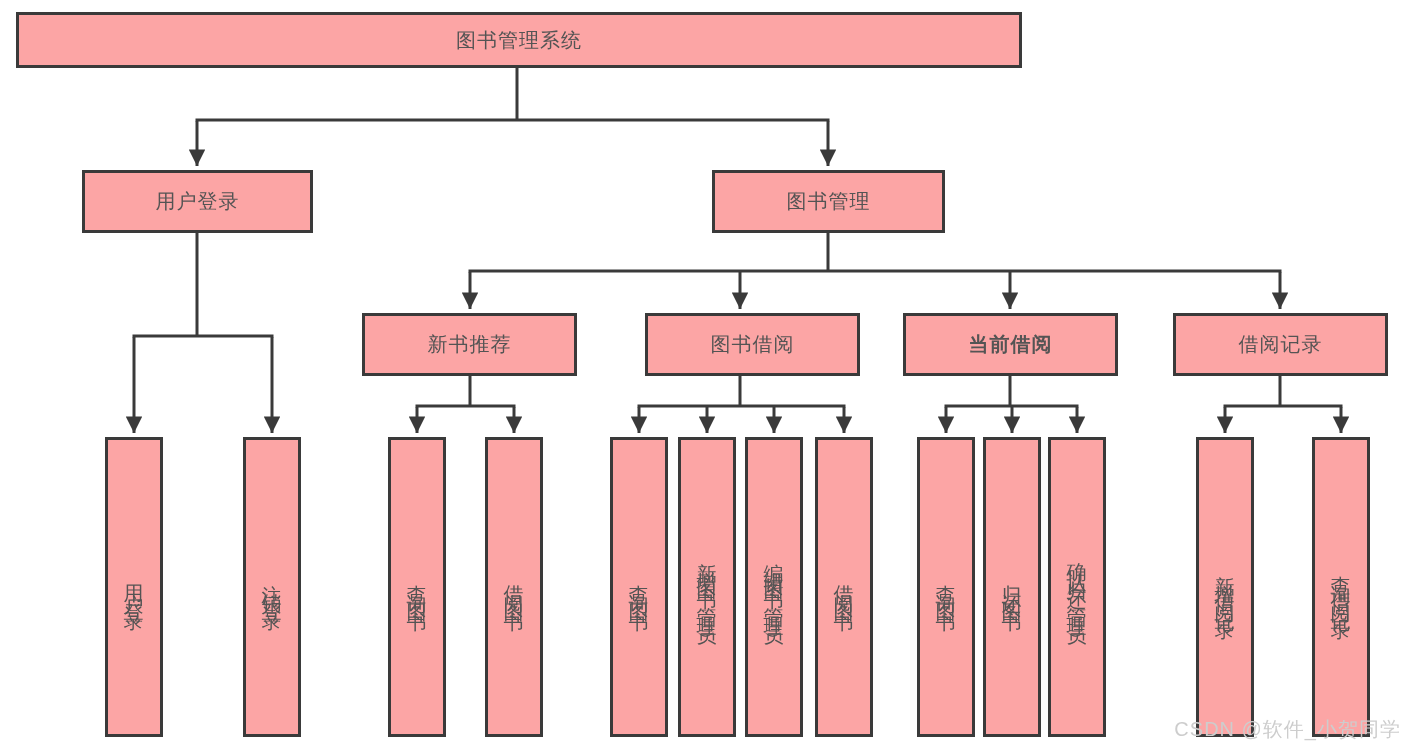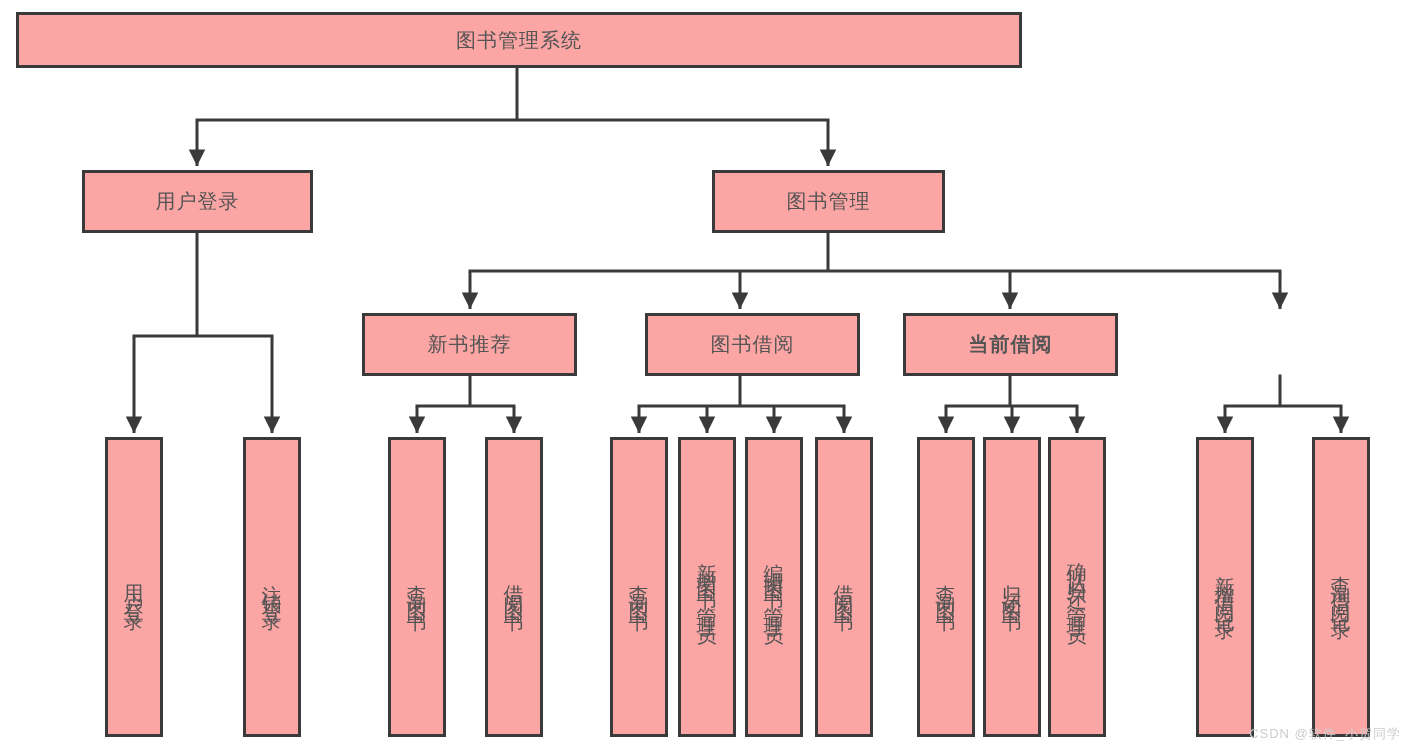--- a/index.html
+++ b/index.html
@@ -79,21 +79,21 @@
   .stem {
     fill: none;
     stroke: #3a3a3a;
     stroke-width: 3;
   }
   #watermark {
     position: absolute;
     right: 4px;
     bottom: 4px;
     color: #cdcdcd;
-    font-size: 13px;
+    font-size: 20px;
     letter-spacing: 1px;
     z-index: 5;
     white-space: nowrap;
   }
 </style>
 </head>
 <body>
 
 <div id="canvas">
 
@@ -148,20 +148,23 @@
 
   <div class="node lvl3 n-newbook">
     <span class="hlabel">新书推荐</span>
   </div>
   <div class="node lvl3 n-borrow">
     <span class="hlabel">图书借阅</span>
   </div>
   <div class="node lvl3 n-current">
     <span class="hlabel">当前借阅</span>
   </div>
+  <div class="node lvl3 n-record">
+    <span class="hlabel">借阅记录</span>
+  </div>
 
   <div class="node leaf n-l-ul1">
     <span class="vlabel">用户登录</span>
   </div>
   <div class="node leaf n-l-ul2">
     <span class="vlabel">注销登录</span>
   </div>
 
   <div class="node leaf n-l-nb1">
     <span class="vlabel">查询图书</span>

